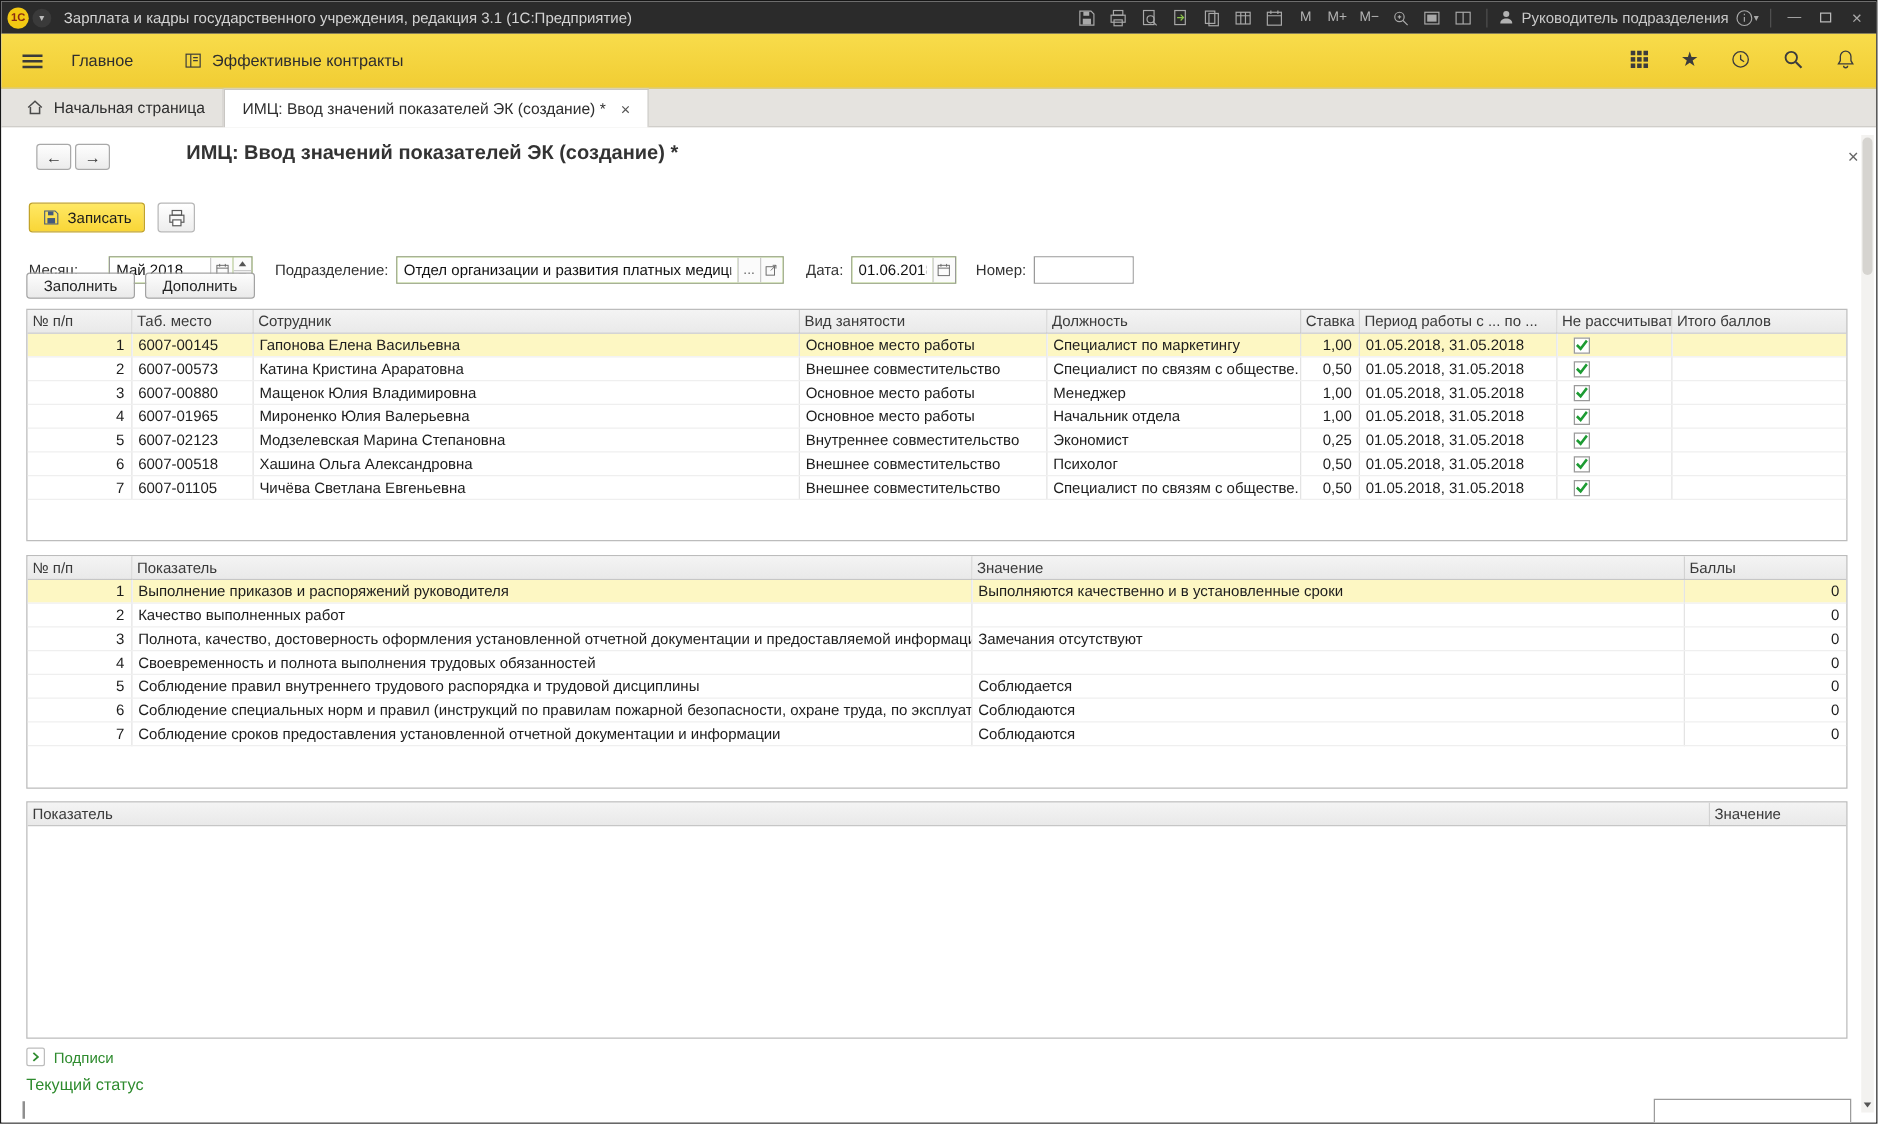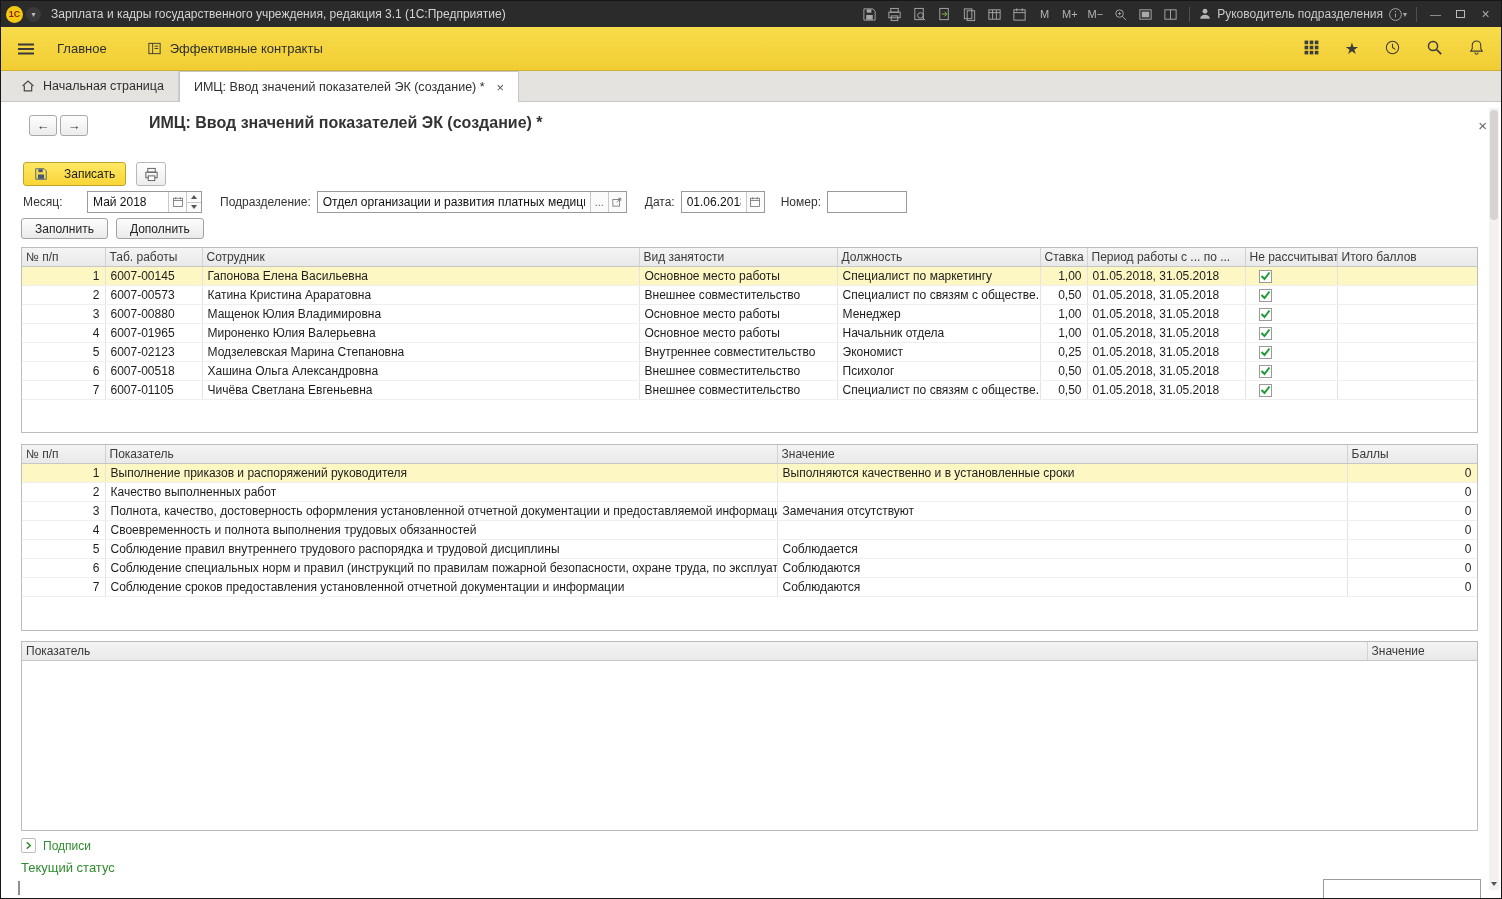--- a/index.html
+++ b/index.html
@@ -36,26 +36,26 @@
   .tab-close{color:#555;font-size:13px;margin-left:4px;}
 
   
   .content{position:relative;flex:1;background:#fff;overflow:hidden;}
   .nav{position:absolute;left:28px;top:13px;display:flex;gap:3px;}
   .nav .nbtn{width:28px;height:21px;border:1px solid #a9a9a9;border-radius:3px;background:linear-gradient(#fefefe,#ececec);color:#3a3a3a;font-size:13px;display:flex;align-items:center;justify-content:center;}
   .page-title{position:absolute;left:148px;top:12px;font-size:16px;font-weight:600;color:#333;white-space:nowrap;}
   .page-close{position:absolute;right:14px;top:15px;color:#666;font-size:15px;}
 
   .cmdbar{position:absolute;left:22px;top:60px;display:flex;gap:10px;align-items:center;}
-  .btn-save{display:flex;align-items:center;gap:16px;height:24px;padding:0 10px;background:linear-gradient(#ffe864,#f9d637);border:1px solid #c2a328;border-radius:3px;font-size:12px;color:#1b1b1b;}
+  .btn-save{display:flex;align-items:center;gap:6px;height:24px;padding:0 10px;background:linear-gradient(#ffe864,#f9d637);border:1px solid #c2a328;border-radius:3px;font-size:12px;color:#1b1b1b;}
   .btn-save svg{width:14px;height:14px;color:#44597c;}
   .btn-icon{width:30px;height:24px;border:1px solid #b7b7b7;border-radius:3px;background:linear-gradient(#fff,#ededed);display:flex;align-items:center;justify-content:center;color:#5a5a5a;}
   .btn-icon svg{width:15px;height:15px;}
 
-  .fields{position:absolute;left:22px;top:89px;display:flex;align-items:center;height:22px;}
+  .fields{position:absolute;left:22px;top:103px;display:flex;align-items:center;height:22px;}
   .flabel{color:#333;white-space:nowrap;}
   .igroup{display:flex;height:22px;border:1px solid #9a9a9a;background:#bef264;align-items:stretch;}
   .itext{border:none;outline:none;font-family:inherit;font-size:12px;padding:0 5px;height:20px;color:#111;}
   .ibtn{width:18px;display:flex;align-items:center;justify-content:center;border-left:1px solid #c9c9c9;background:#fbfbfb;color:#666;font-size:11px;}
   .ibtn svg{width:12px;height:12px;}
   .spinner{display:flex;flex-direction:column;width:15px;border-left:1px solid #c9c9c9;}
   .spin{flex:1;display:flex;align-items:center;justify-content:center;background:#fbfbfb;}
   .spin + .spin{border-top:1px solid #c9c9c9;}
   .tri-up{width:0;height:0;border-left:3px solid transparent;border-right:3px solid transparent;border-bottom:4px solid #555;}
   .tri-down{width:0;height:0;border-left:3px solid transparent;border-right:3px solid transparent;border-top:4px solid #555;}
@@ -337,21 +337,21 @@
             <col style="width:198px">
             <col style="width:203px">
             <col style="width:47px">
             <col style="width:158px">
             <col style="width:92px">
             <col style="width:140px">
           </colgroup>
         <thead>
             <tr>
           <th>№ п/п</th>
-          <th>Таб. работы</th>
+          <th>Таб. место</th>
           <th>Сотрудник</th>
           <th>Вид занятости</th>
           <th>Должность</th>
           <th>Ставка</th>
           <th>Период работы с ... по ...</th>
           <th>Не рассчитывать</th>
           <th>Итого баллов</th>
         </tr>
           </thead>
         <tbody>

